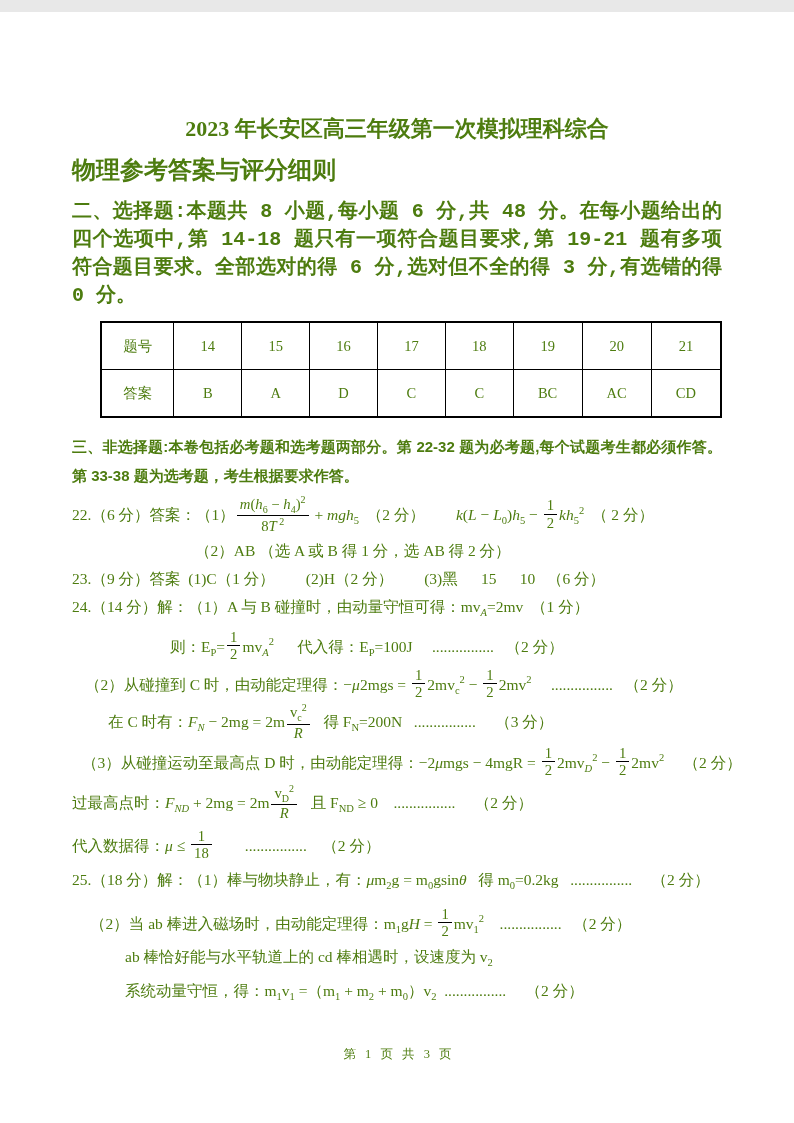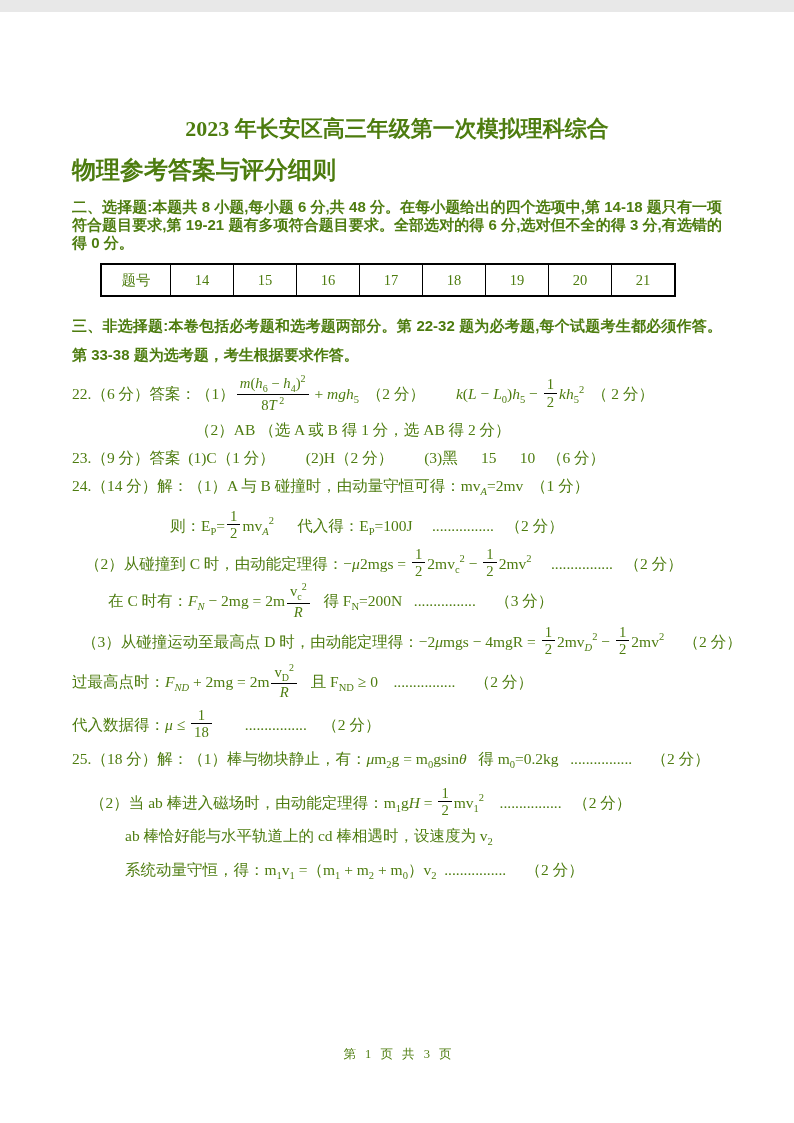--- a/index.html
+++ b/index.html
@@ -18,44 +18,44 @@
     text-align:center;font-weight:bold;
     font-size:22px;line-height:34px;
     font-family:"Liberation Serif","DejaVu Serif",serif;
   }
   .title2{
     text-align:left;font-weight:bold;
     font-size:24px;line-height:36px;margin-top:6px;
     font-family:"Liberation Serif","DejaVu Serif",serif;
   }
   .intro{
-    font-family:Liberation Sans, sans-serif;
+    font-family:Liberation Mono, monospace;
     font-weight:bold;
-    font-size:15px;line-height:18px;
+    font-size:20px;line-height:28px;
     text-align:justify;
     margin-top:10px;
   }
   .intro3{
     font-family:"Liberation Sans","DejaVu Sans",sans-serif;
     font-weight:bold;
     font-size:15px;line-height:29px;
     text-align:justify;
     margin-top:14px;
   }
   table.ans{
     border-collapse:collapse;
     margin:11px 0 0 28px;
     font-size:14.5px;
     border:2px solid #000;
   }
   table.ans td{
     border:1px solid #000;
     text-align:center;
     height:30px;
-    padding:0;
+    padding:8px;
   }
   table.ans td.c0{width:68px;}
   table.ans td.c{width:62px;}
   .line{
     font-size:15.5px;line-height:22px;
     white-space:nowrap;
   }
   .fr{
     display:inline-block;text-align:center;vertical-align:middle;
     line-height:1.12;font-size:0.95em;margin:0 2px;
@@ -85,20 +85,31 @@
       <td class="c0">题号</td>
       <td class="c">14</td>
       <td class="c">15</td>
       <td class="c">16</td>
       <td class="c">17</td>
       <td class="c">18</td>
       <td class="c">19</td>
       <td class="c">20</td>
       <td class="c">21</td>
     </tr>
+    <tr>
+      <td class="c0">答案</td>
+      <td class="c">B</td>
+      <td class="c">A</td>
+      <td class="c">D</td>
+      <td class="c">C</td>
+      <td class="c">C</td>
+      <td class="c">BC</td>
+      <td class="c">AC</td>
+      <td class="c">CD</td>
+    </tr>
   </tbody>
     </table>
 
   <div class="intro3">三、非选择题:本卷包括必考题和选考题两部分。第 22-32 题为必考题,每个试题考生都必须作答。第 33-38 题为选考题，考生根据要求作答。</div>
 
   <div class="line" style="margin-top:6px">22.（6 分）答案：（1）<span class="fr"><span class="nu"><i>m</i>(<i>h</i><sub>6</sub> − <i>h</i><sub>4</sub>)<sup>2</sup></span><span class="de">8<i>T</i><sup> 2</sup></span></span> + <i>mgh</i><sub>5</sub>&nbsp;&nbsp;（2 分）&nbsp;&nbsp;&nbsp;&nbsp;&nbsp;&nbsp;&nbsp;&nbsp;<i>k</i>(<i>L</i> − <i>L</i><sub>0</sub>)<i>h</i><sub>5</sub> − <span class="fr"><span class="nu">1</span><span class="de">2</span></span><i>kh</i><sub>5</sub><sup>2</sup>&nbsp;&nbsp;（ 2 分）</div>
   <div class="line" style="margin-top:4px;margin-left:123px">（2）AB （选 A 或 B 得 1 分，选 AB 得 2 分）</div>
   <div class="line" style="margin-top:6px">23.（9 分）答案&nbsp;&nbsp;(1)C（1 分）&nbsp;&nbsp;&nbsp;&nbsp;&nbsp;&nbsp;&nbsp;&nbsp;(2)H（2 分）&nbsp;&nbsp;&nbsp;&nbsp;&nbsp;&nbsp;&nbsp;&nbsp;(3)黑&nbsp;&nbsp;&nbsp;&nbsp;&nbsp;&nbsp;15&nbsp;&nbsp;&nbsp;&nbsp;&nbsp;&nbsp;10&nbsp;&nbsp;&nbsp;（6 分）</div>
   <div class="line" style="margin-top:6px">24.（14 分）解：（1）A 与 B 碰撞时，由动量守恒可得：mv<sub><i>A</i></sub>=2mv&nbsp;&nbsp;（1 分）</div>
   <div class="line" style="margin-top:6px;margin-left:98px">则：E<sub>P</sub>=<span class="fr"><span class="nu">1</span><span class="de">2</span></span>mv<sub><i>A</i></sub><sup>2</sup>&nbsp;&nbsp;&nbsp;&nbsp;&nbsp;&nbsp;代入得：E<sub>P</sub>=100J&nbsp;&nbsp;&nbsp;&nbsp;&nbsp;................&nbsp;&nbsp;&nbsp;（2 分）</div>

